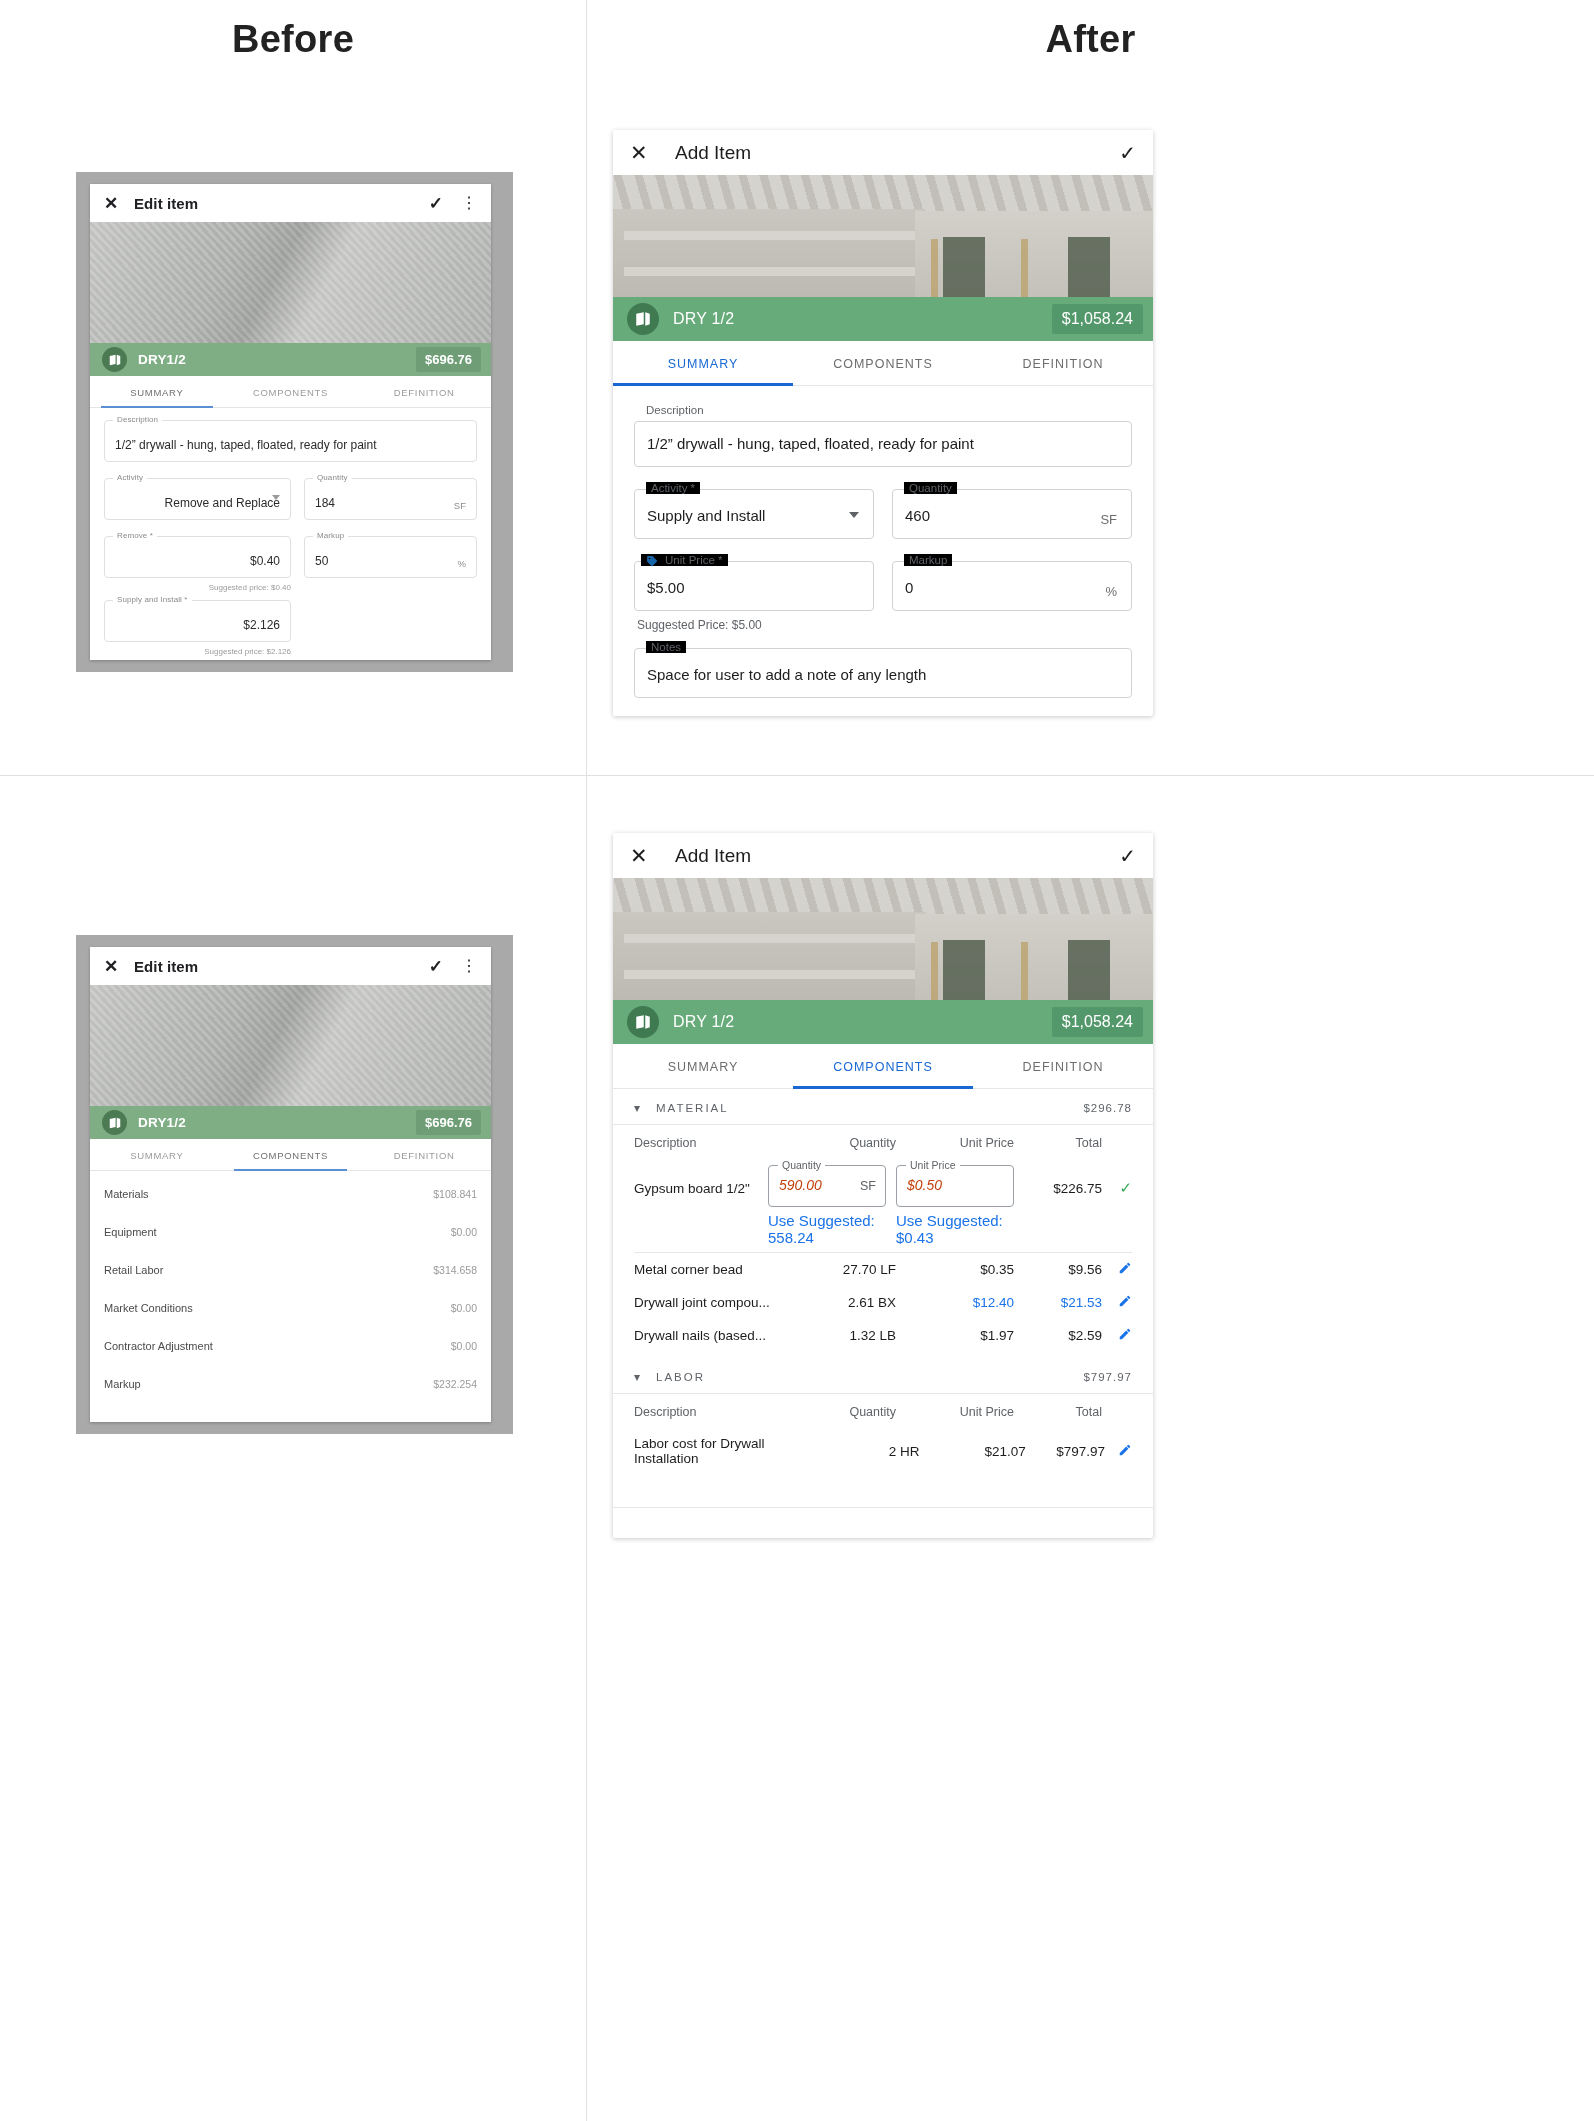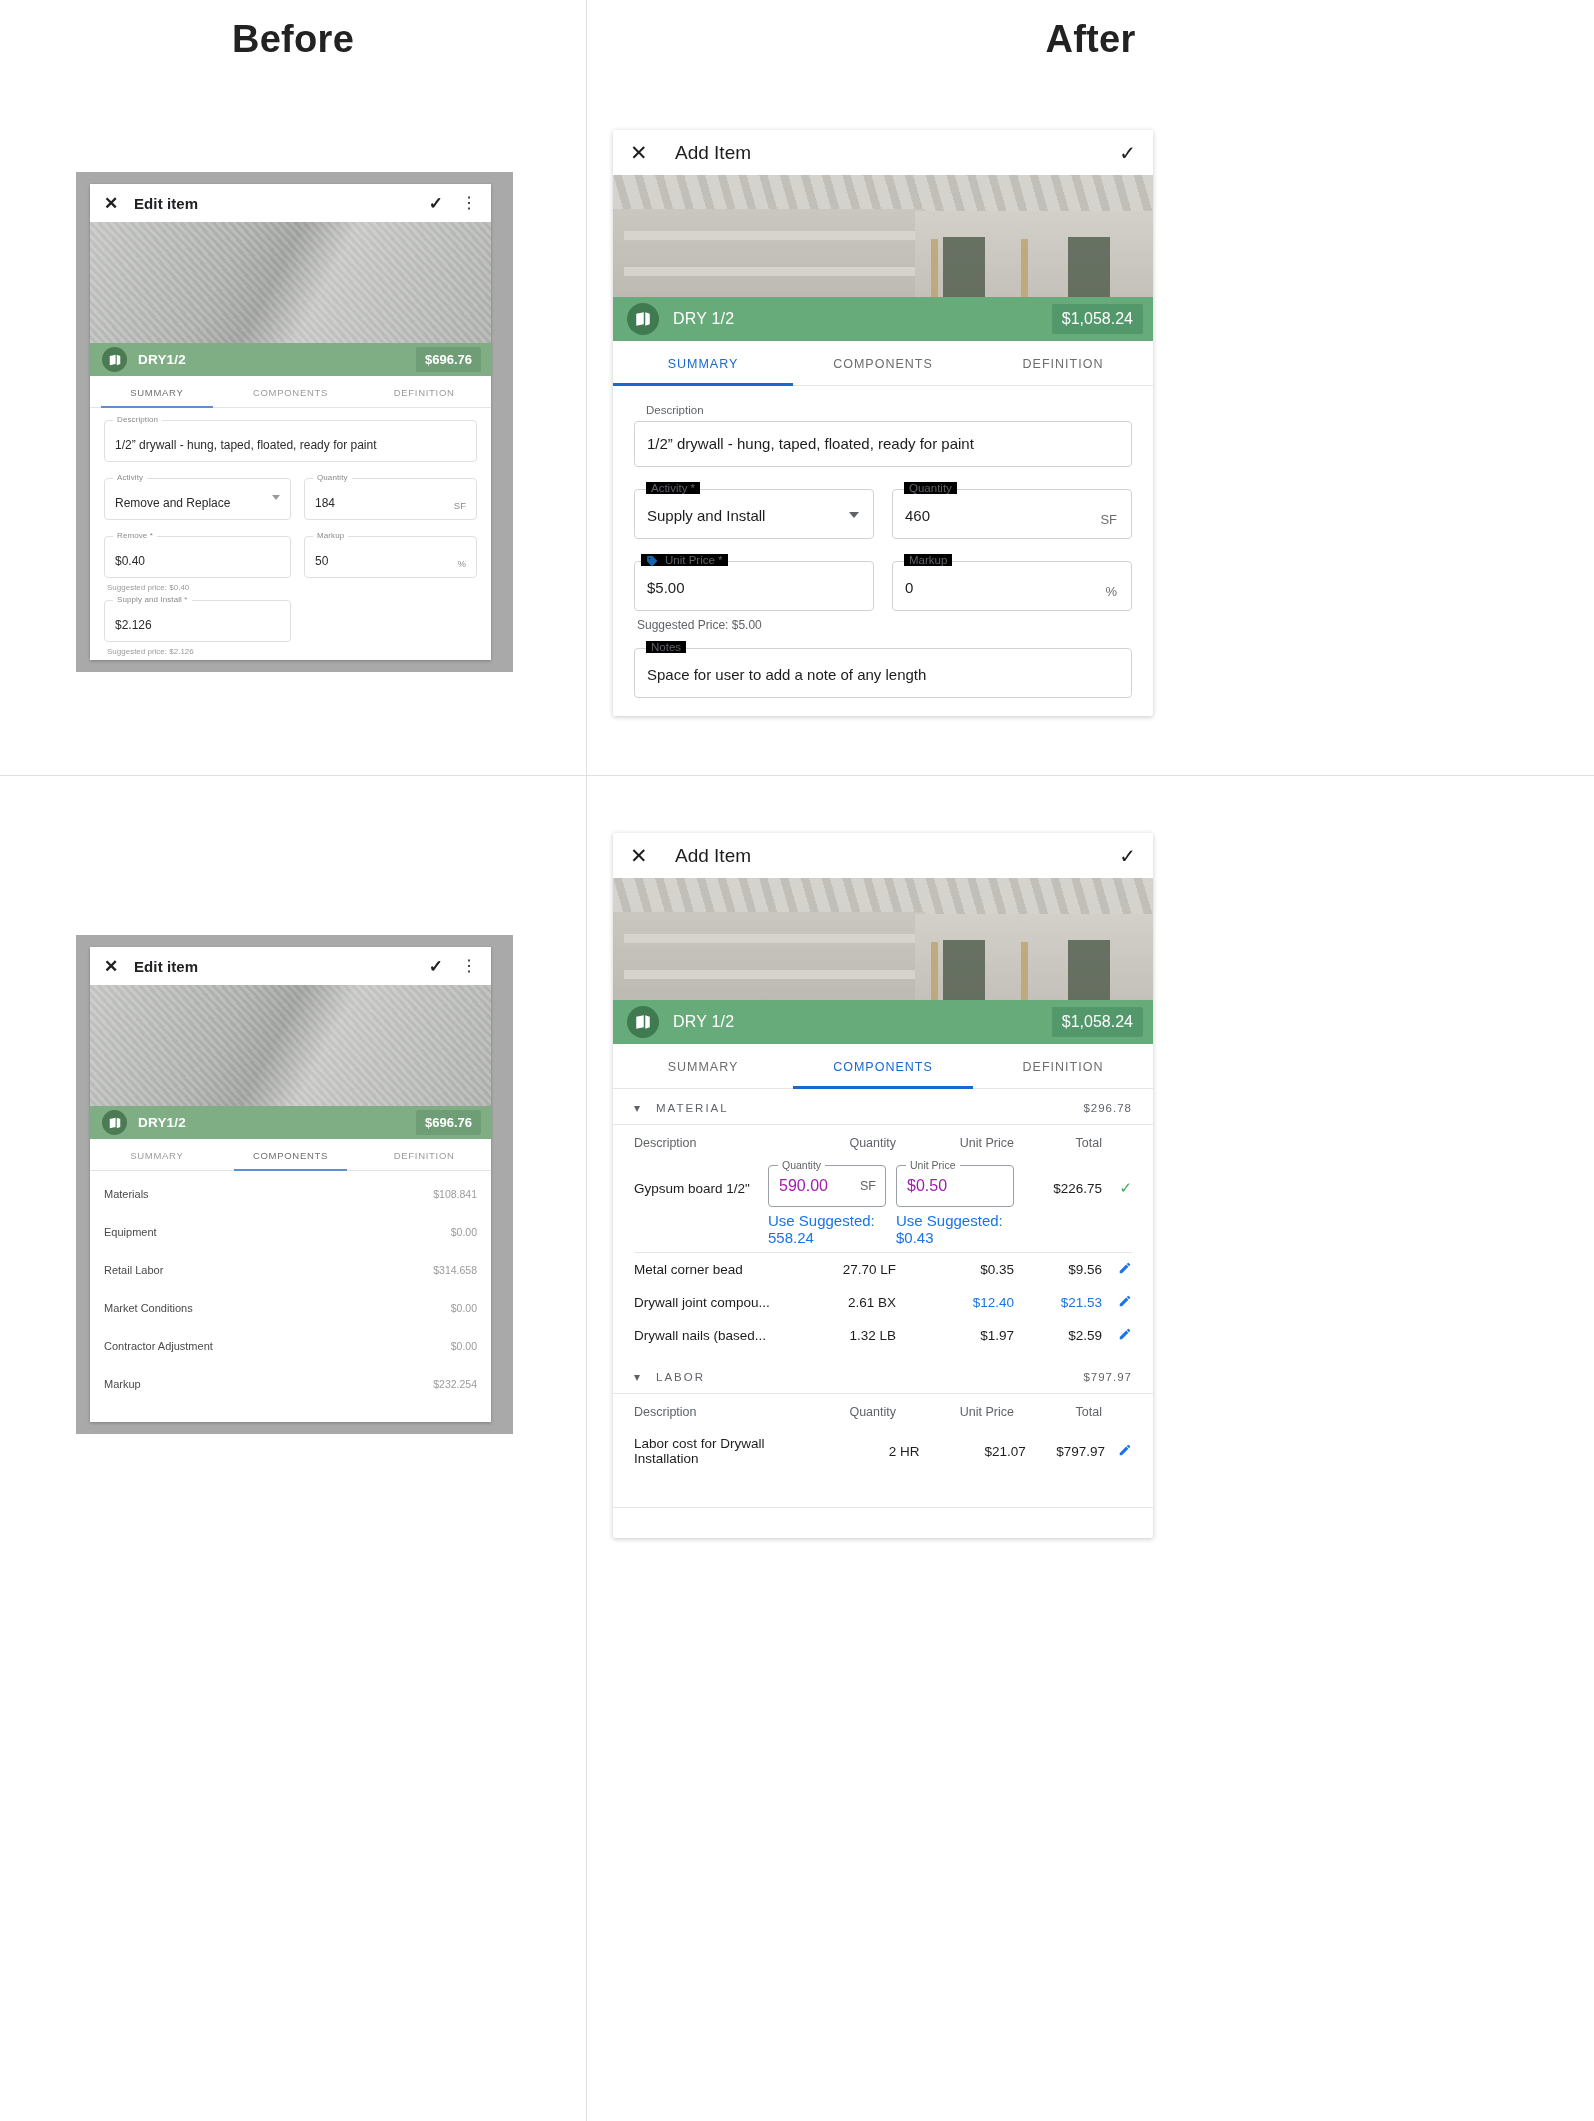--- a/index.html
+++ b/index.html
@@ -106,21 +106,21 @@
   .b-field .b-val { font-size: 12px; color: #2b2b2b; }
   .b-field .b-suffix {
     position: absolute; right: 10px; bottom: 8px; font-size: 9.5px; color: #8b8b8b;
   }
   .b-field .b-caret {
     position: absolute; right: 10px; top: 16px; width: 0; height: 0;
     border-left: 4px solid transparent; border-right: 4px solid transparent;
     border-top: 5px solid #9a9a9a;
   }
   .b-row { display: flex; gap: 13px; margin-top: 16px; }
-  .b-row > .b-col-wide { flex: 0 0 187px; }
+  .b-row > .b-col-wide { flex: 0 0 187px; text-align: right; }
   .b-row > .b-col-narrow { flex: 1; }
   .b-hint { font-size: 8px; color: #9b9b9b; margin: 5px 0 0 3px; }
 
   
   .b-list { padding: 4px 14px 0; }
   .b-list-row {
     display: flex; justify-content: space-between; align-items: center;
     padding: 13px 0 13px; font-size: 11px; color: #4a4a4a;
   }
   .b-list-row .b-amt { color: #9b9b9b; font-size: 10.5px; }
@@ -249,21 +249,21 @@
   .a-tr .c-act .okmark { color: #34a853; font-size: 15px; }
   .a-tr.editing { align-items: flex-start; padding-top: 6px; padding-bottom: 2px; }
   .mini-field {
     border: 1px solid #9aa0a6; border-radius: 4px; position: relative;
     height: 42px; padding: 11px 10px 0; text-align: left; background: #fff;
   }
   .mini-field .m-lbl {
     position: absolute; top: -7px; left: 9px; background: #fff; padding: 0 4px;
     font-size: 10.5px; color: #5f6368;
   }
-  .mini-field .m-val { font-size: 16px; color: #a21caf; }
+  .mini-field .m-val { font-size: 14px; color: #c2410c; font-style: italic; }
   .mini-field .m-suffix {
     position: absolute; right: 9px; top: 13px; font-size: 12.5px; color: #5f6368;
   }
   .use-sug { font-size: 15px; color: #1a73e8; margin-top: 5px; text-align: left; }
   .hl { color: #1a73e8; }
   .a-divider { height: 1px; background: #e6e6e6; margin: 4px 21px 0; }
 </style>
 </head>
 <body>
 

